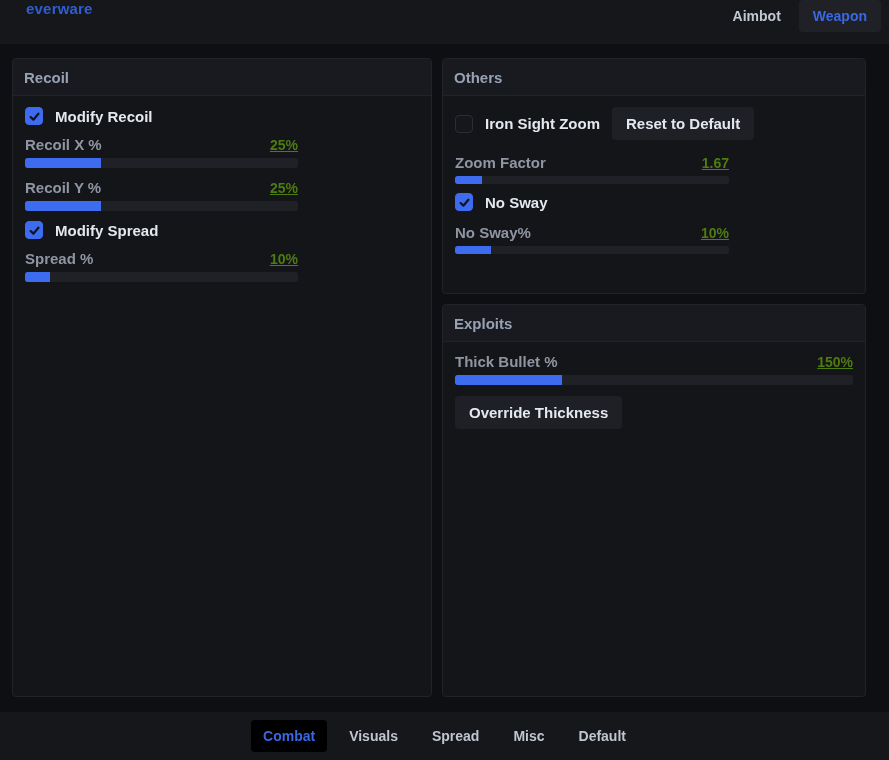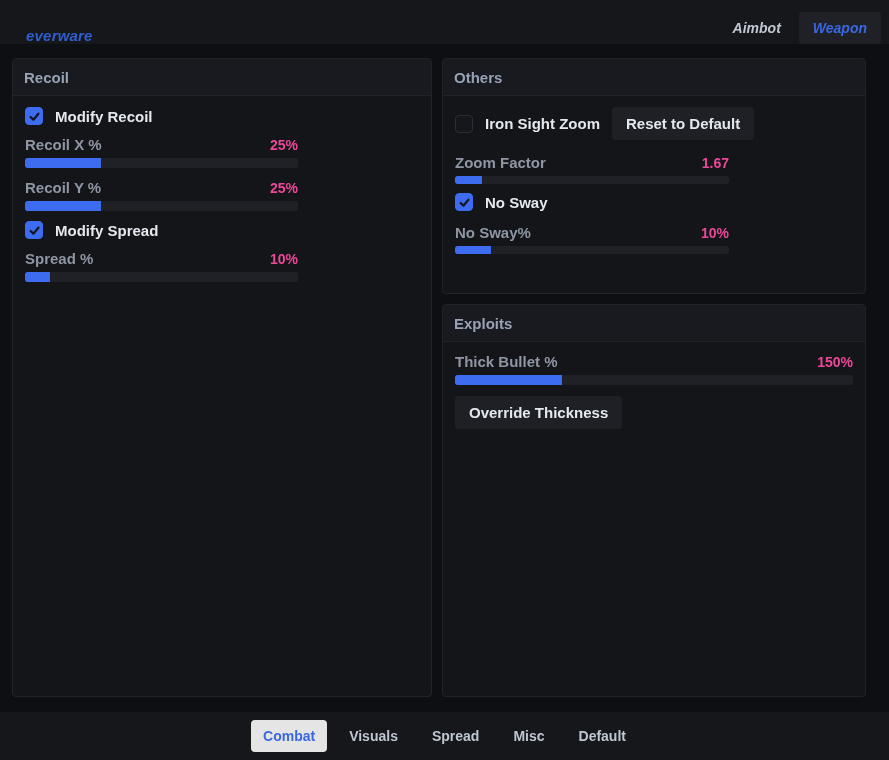--- a/index.html
+++ b/index.html
@@ -10,23 +10,22 @@
     font-weight:700;
     color:#e4e8ef;
     overflow:hidden;
     --accent:#3e6cf0;
     --accent-text:#3a68e2;
     --logo:#2f5ed2;
   }
   
   .topbar {
     height:44px; background:#16171b;
-    display:flex; align-items:flex-end;
-    padding:16px 8px 0 26px;
-    font-style:italic;
+    display:flex; align-items:flex-start;
+    padding:0 8px 0 26px;
   }
   .logo { font-size:15px; color:var(--logo); letter-spacing:.2px; }
   .topbar .spacer { flex:1; }
   .bar-tab {
     font-size:14px; color:#c2c8d3;
     padding:8px 14px; border-radius:4px; cursor:default;
     margin-left:4px;
   }
   .bar-tab.active { background:#1f2127; color:var(--accent-text); }
   
@@ -69,21 +68,21 @@
   .checkbox svg { display:none; width:13px; height:13px; }
   .checkbox.checked svg { display:block; }
   .checkbox-label { margin-left:12px; font-size:15px; color:#e4e8ef; }
   
   .slider-group { margin-top:11px; }
   .slider-group.w-left { width:273px; }
   .slider-group.w-right { width:274px; }
   .slider-group.w-full { width:100%; }
   .slider-label-row { display:flex; justify-content:space-between; align-items:baseline; }
   .slider-label { font-size:15px; color:#8f96a3; }
-  .slider-value { font-size:14px; color:#ec4899; }
+  .slider-value { font-size:14px; color:#4d7c0f;text-decoration:underline; }
   .slider-track {
     margin-top:5px; height:10px;
     background:#1f2126; border-radius:2px;
     position:relative; cursor:pointer; overflow:hidden;
   }
   .slider-track.thin { height:8px; }
   .slider-fill { height:100%; background:var(--accent); border-radius:2px 0 0 2px; }
   
   .btn {
     display:inline-block;
@@ -101,21 +100,21 @@
   
   .bottombar {
     height:48px; background:#16171b;
     display:flex; align-items:center; justify-content:center;
   }
   .bottombar .tab {
     font-size:14px; color:#bfc5d1;
     padding:8px 12px; margin:0 5px;
     border-radius:4px; cursor:default;
   }
-  .bottombar .tab.active { background:#e5e5e5; color:var(--accent-text); }
+  .bottombar .tab.active { background:#000000; color:var(--accent-text); }
 </style>
 </head>
 <body style="--accent: #3e6cf0; --accent-text: #3a68e2; --logo: #2f5ed2;">
 
 <div class="topbar">
   <span class="logo">everware</span>
   <span class="spacer"></span>
   <span class="bar-tab">Aimbot</span>
   <span class="bar-tab active">Weapon</span>
 </div>

